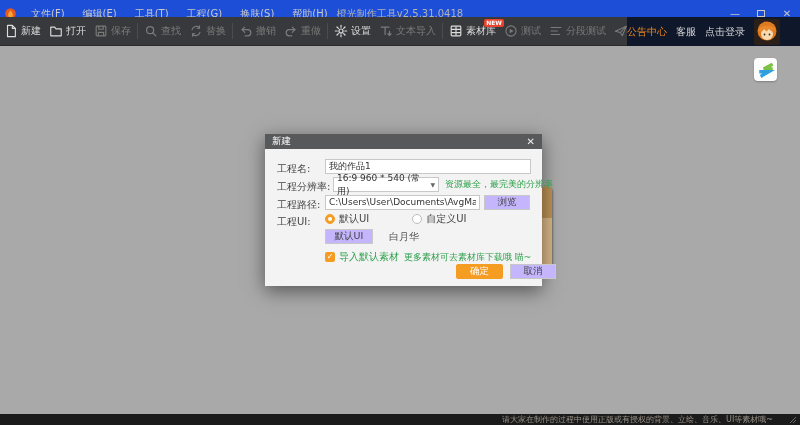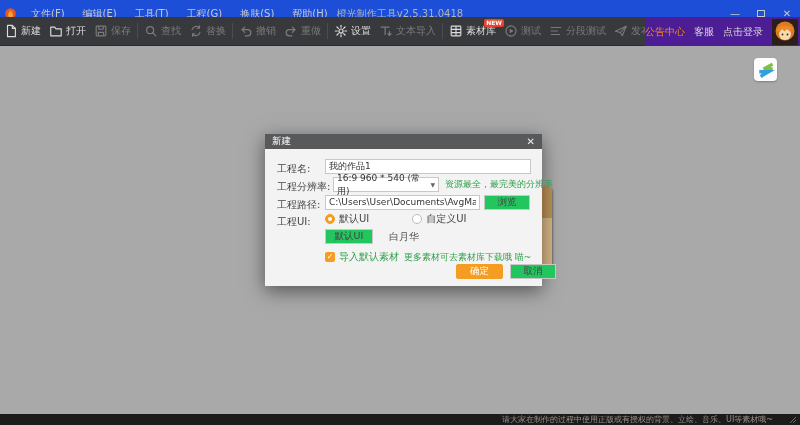--- a/index.html
+++ b/index.html
@@ -38,22 +38,22 @@
   }
   .tb-btn.disabled{ color:#7b7b7b; cursor:default; }
   .tb-btn svg{ flex:0 0 auto; }
   .tb-sep{ width:1px; height:16px; background:#4b4c4f; margin:0 2px; flex:0 0 auto; }
   .badge{
     position:absolute; top:2px; right:-4px; background:#e8432e; color:#fff;
     font-size:6px; line-height:8px; padding:0 2px; border-radius:2px; font-weight:bold;
   }
   .tb-right{
     position:absolute; right:0; top:17px; height:29px;
-    display:flex; align-items:center; gap:9px; padding-right:2px;
-    background:#4c1d95; z-index:31;
+    display:flex; align-items:center; gap:9px; padding-right:20px;
+    background:#0f172a; z-index:31;
   }
   .tb-link{ font-size:10px; color:#dcdcdc; white-space:nowrap; cursor:pointer; }
   .tb-link.accent{ color:#f08a1d; }
   .avatar{
     width:26px; height:26px; border-radius:2px; overflow:hidden;
     background:#241b14; flex:0 0 auto; cursor:pointer;
   }
   
   .workspace{ position:absolute; top:46px; left:0; right:0; bottom:11px; background:#a9a9a9; }
   .desktop-shortcut{
@@ -86,21 +86,21 @@
     outline:none;
   }
   .dlg-select{
     border:1px solid #c8c8c8; background:#fff; height:15px;
     display:flex; align-items:center; font-size:9px; color:#333;
     padding:0 3px; cursor:pointer;
   }
   .dlg-select .arrow{ margin-left:auto; font-size:6px; color:#666; padding-left:3px; }
   .hint-green{ color:#2fa14c; font-size:9px; white-space:nowrap; }
   .dlg-btn{
-    border:1px solid #c8c8c8; background:#22c55e; color:#444; font-size:9.5px;
+    border:1px solid #c8c8c8; background:#c4b5fd; color:#444; font-size:9.5px;
     height:15px; display:flex; align-items:center; justify-content:center; cursor:pointer;
     font-family:"DejaVu Sans","Liberation Sans",sans-serif;
   }
   .dlg-btn.primary{ background:#f59c23; border-color:#f59c23; color:#fff; border-radius:2px;margin-left:16px; }
   .radio{
     width:10px; height:10px; border-radius:50%; border:1px solid #bbb; background:#fff;
     display:inline-flex; align-items:center; justify-content:center; margin-right:4px;
     flex:0 0 auto; cursor:pointer;
   }
   .radio.checked{ background:#f59c23; border-color:#f59c23; }

